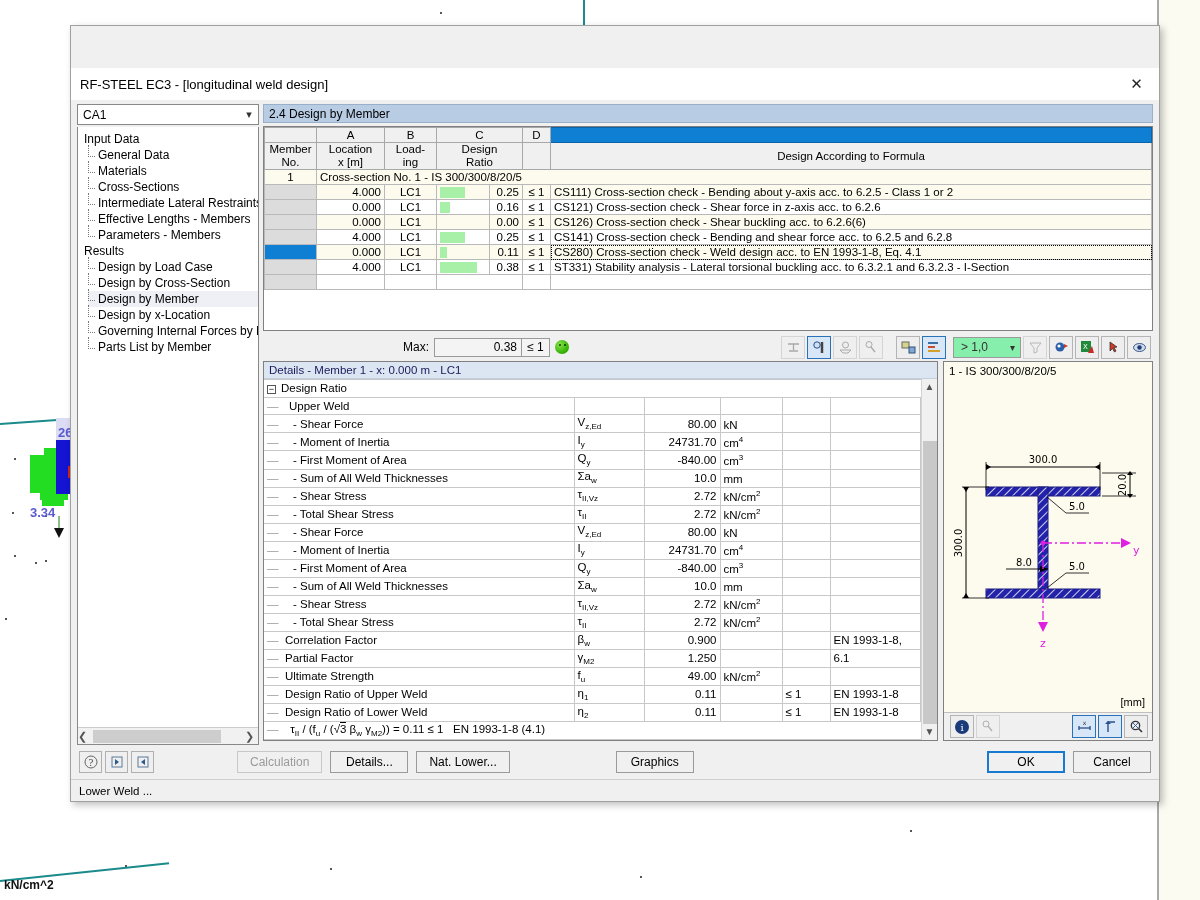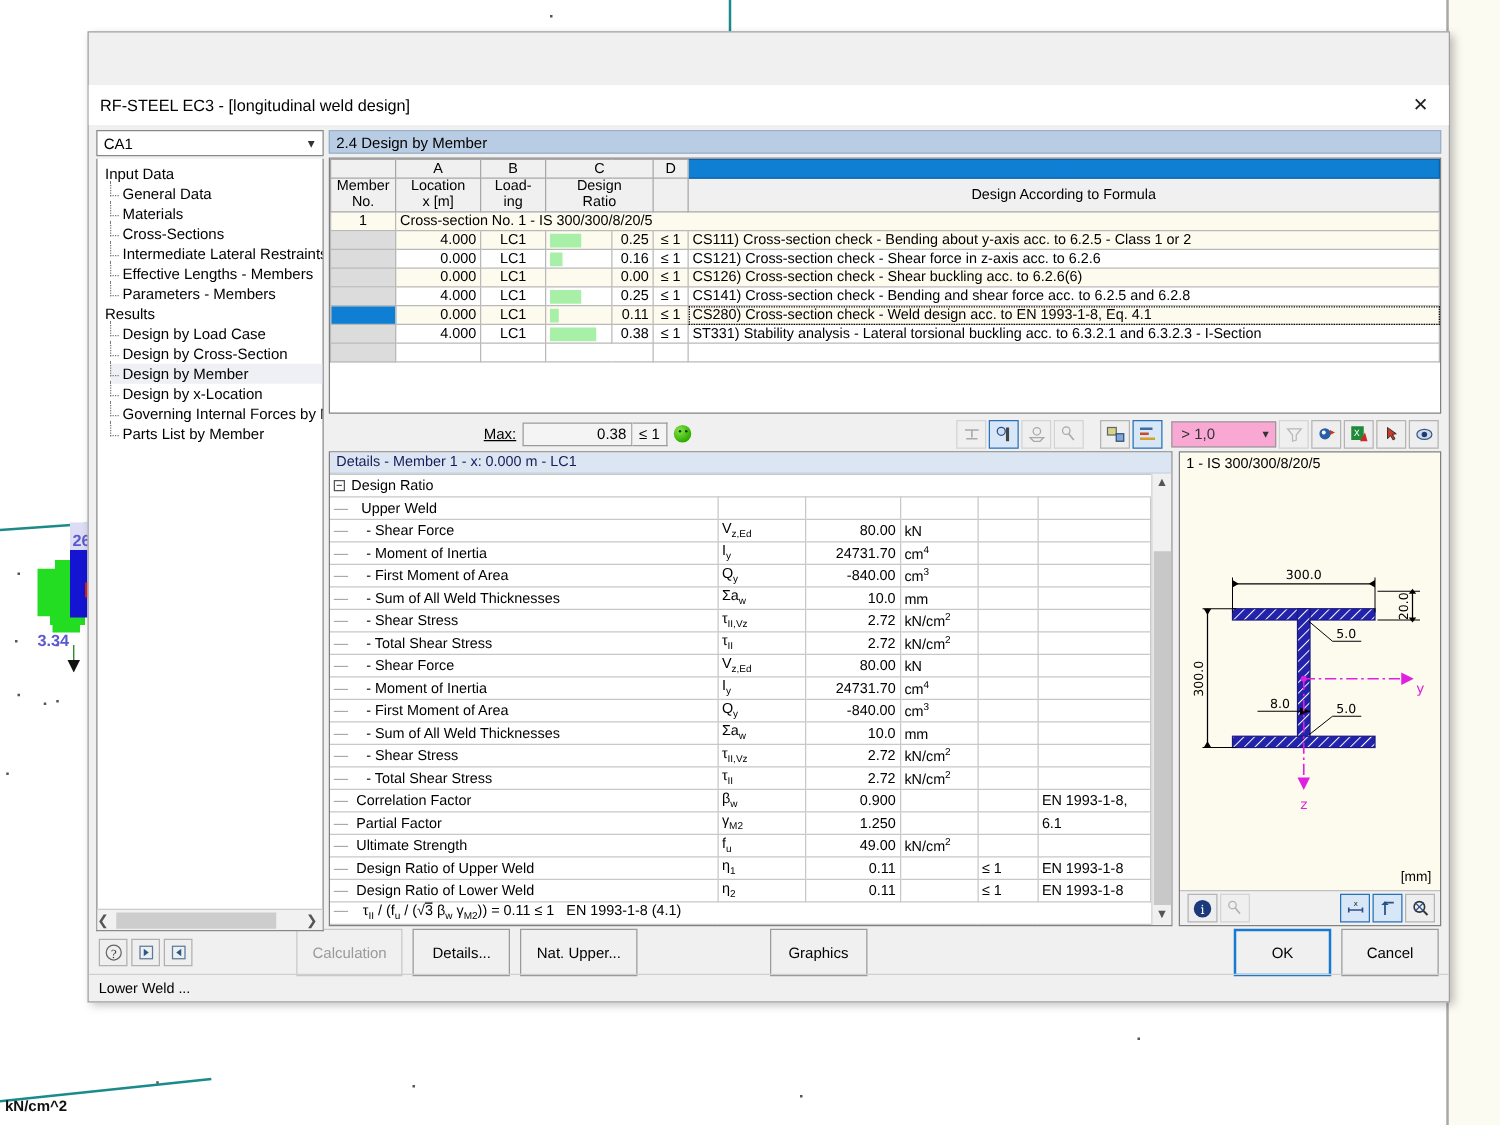--- a/index.html
+++ b/index.html
@@ -129,21 +129,21 @@
   .descr { white-space: nowrap; overflow: hidden; }
   .descr.focus { outline: 1px dotted #000; outline-offset: -1px; }
   .padrow td { height: 34px; background: #fff; }
   .padrow td.rowno { background: #dcdcdc; }
 
   
   .tbar {
     height: 28px; display: flex; align-items: center; margin-top: 2px;
     flex: 0 0 28px; padding-right: 2px;
   }
-  .maxlbl { margin-left: auto; font-size: 12px; margin-right: 5px; text-decoration: underline; }
+  .maxlbl { margin-left: auto; font-size: 12px; margin-right: 5px; }
   .maxbox {
     width: 88px; height: 19px; border: 1px solid #9a9a9a; background: #f4f4f4;
     text-align: right; font-size: 12px; padding-right: 4px; line-height: 17px;
   }
   .leq { width: 28px; height: 19px; border: 1px solid #9a9a9a; border-left: none;
     background: #f4f4f4; font-size: 12px; line-height: 17px; text-align: center; }
   .smiley {
     width: 14px; height: 14px; border-radius: 50%; margin-left: 5px;
     background: radial-gradient(circle at 35% 32%, #88e24a 0%, #2fae00 70%, #1d7a00 100%);
     position: relative;
@@ -155,21 +155,21 @@
   .smiley::before { left: 3.5px; } .smiley::after { right: 3.5px; }
   .tbtn {
     width: 24px; height: 23px; border: 1px solid #b4b4b4; background: #eeeeee;
     margin-left: 2px; display: flex; align-items: center; justify-content: center;
     position: relative;
   }
   .tbtn.on { border: 1px solid #2a72b8; background: #d7e7f7; }
   .tbtn.dis { opacity: 0.45; }
   .tbgap { width: 11px; }
   .filtercombo {
-    width: 84px; height: 21px; border: 1px solid #9a9a9a; background: #f9a8d4;
+    width: 68px; height: 21px; border: 1px solid #9a9a9a; background: #86efac;
     margin-left: 7px; font-size: 12px; display: flex; align-items: center;
     padding-left: 7px; color: #333;
   }
   .filtercombo .arrow { margin-left: auto; margin-right: 5px; font-size: 10px; }
 
   
   .lower { flex: 1; display: flex; gap: 5px; min-height: 0; padding-bottom: 4px; }
   .details {
     flex: 1; border: 1px solid #808080; background: #fff;
     display: flex; flex-direction: column; min-width: 0;
@@ -214,21 +214,21 @@
     display: flex; align-items: center; padding: 0 4px; flex: 0 0 28px;
   }
 
   
   .btnbar { height: 34px; display: flex; align-items: center; padding: 0 8px; flex: 0 0 34px; }
   .ibtn {
     width: 23px; height: 22px; border: 1px solid #b0b0b0; background: #efefef;
     margin-right: 3px; display: flex; align-items: center; justify-content: center;
   }
   .pbtn {
-    height: 38px; border: 1px solid #9a9a9a; background: #f0f0f0;
+    height: 22px; border: 1px solid #9a9a9a; background: #f0f0f0;
     font-size: 12px; padding: 0 12px; display: flex; align-items: center;
     justify-content: center; margin-left: 8px; min-width: 78px;
   }
   .pbtn.dis { color: #9a9a9a; border-color: #c8c8c8; background: #f0f0f0; }
   .pbtn.primary { border: 2px solid #1779d0; background: #f0f0f0; }
   .statusbar {
     height: 22px; border-top: 1px solid #cfcfcf; font-size: 11.5px;
     padding-left: 8px; display: flex; align-items: center; flex: 0 0 22px;
   }
   sub { font-size: 8px; } sup { font-size: 8px; }
@@ -814,21 +814,21 @@
     </div>
     <div class="ibtn">
       <svg width="14" height="14">
           <rect x="2" y="2" width="10" height="10" fill="none" stroke="#5a7a9a"></rect>
           <path d="M5 7 L9 4 L9 10z" fill="#2a5a8a"></path>
         </svg>
     </div>
     <div style="width:72px"></div>
     <div class="pbtn dis">Calculation</div>
     <div class="pbtn">Details...</div>
-    <div class="pbtn">Nat. Upper...</div>
+    <div class="pbtn">Nat. Lower...</div>
     <div style="width:98px"></div>
     <div class="pbtn">Graphics</div>
     <div style="flex:1"></div>
     <div class="pbtn primary">OK</div>
     <div class="pbtn">Cancel</div>
   </div>
 
   <div class="statusbar">
     <span>Lower Weld ...</span>
   </div>

